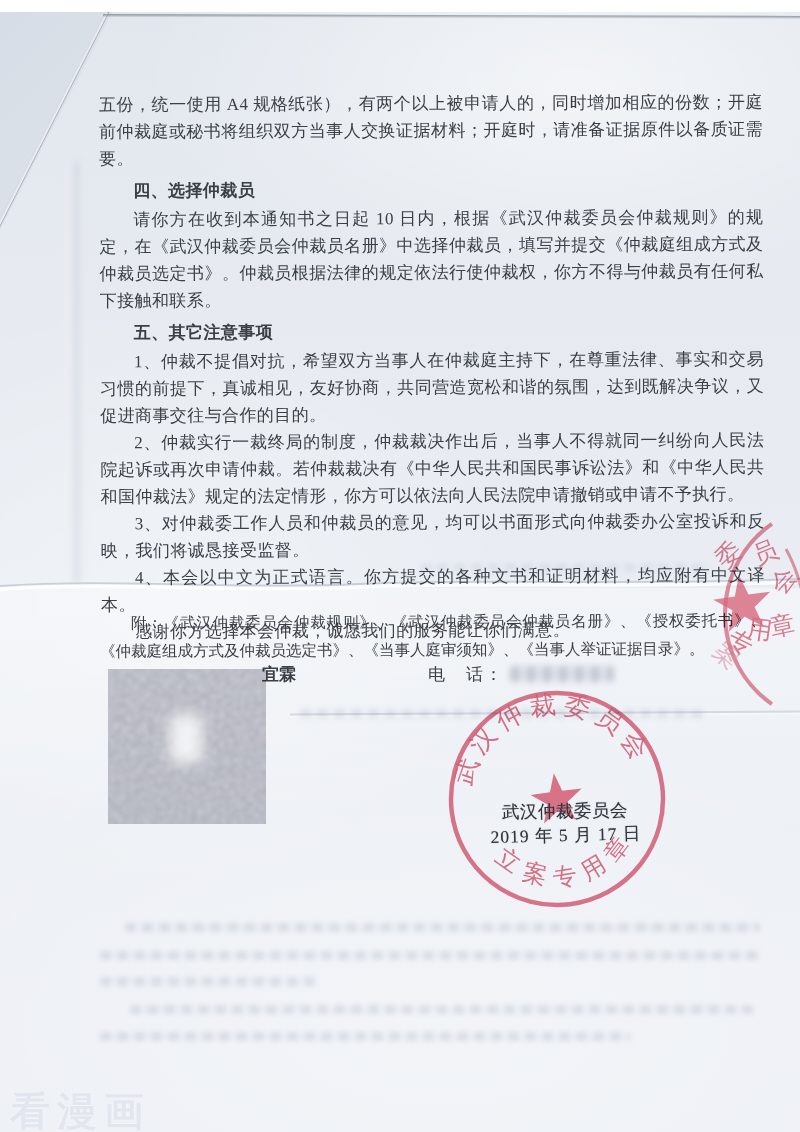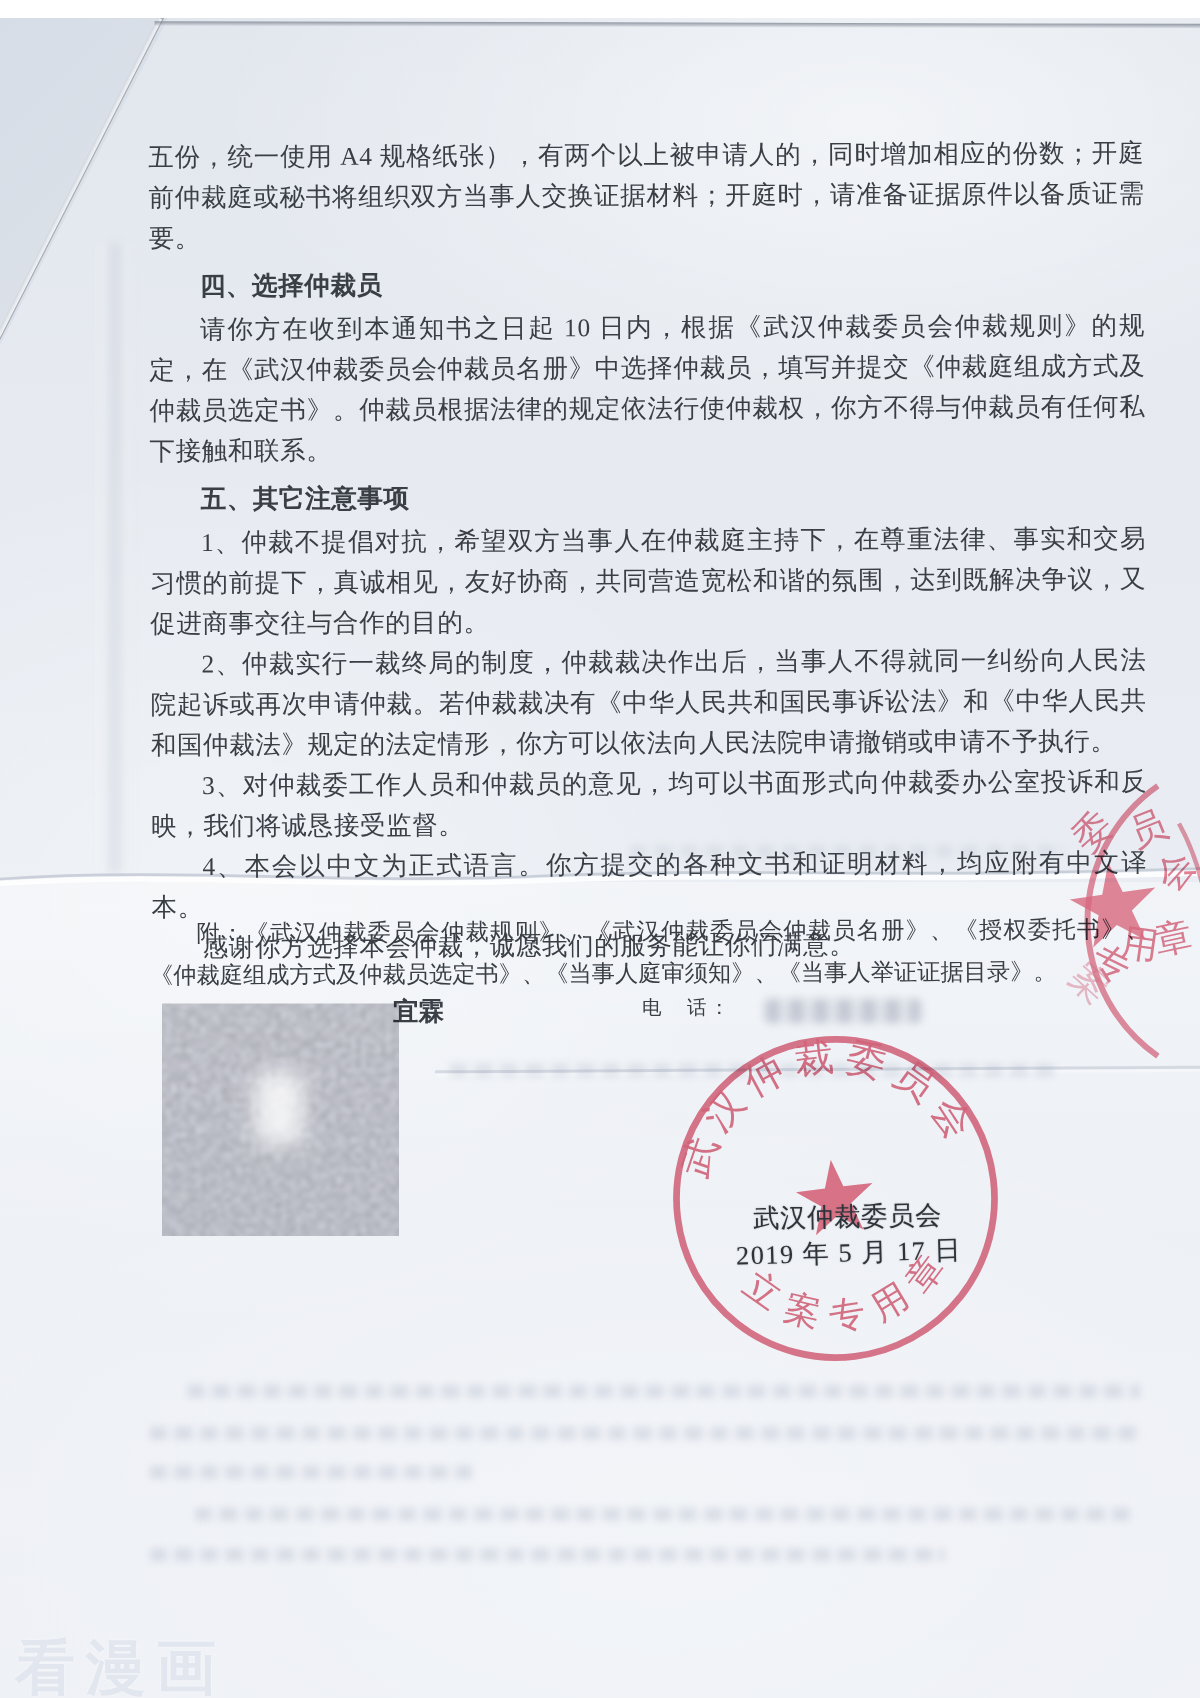--- a/index.html
+++ b/index.html
@@ -29,21 +29,21 @@
     background:rgba(168,176,192,.38);box-shadow:0 2px 2px rgba(255,255,255,.5);}
   
   .textcol{left:100px;top:78px;width:664px;font-size:17px;line-height:27px;
     letter-spacing:.4px;color:#3a3f46;text-align:justify;transform:rotate(-.25deg);}
   .textcol p{margin:0;}
   .ind{text-indent:2em;}
   .hd{font-weight:bold;margin:5px 0 2px 0 !important;text-indent:2em;}
   .attach{left:100px;top:596px;width:666px;font-size:15.5px;line-height:28px;
     color:#3a3f46;text-align:justify;text-indent:2em;transform:rotate(-.25deg);}
   .contact-name{left:262px;top:651px;font-size:17px;color:#3a3f46;font-weight:bold;}
-  .phone-label{left:428px;top:651px;font-size:13px;letter-spacing:2px;color:#3a3f46;}
+  .phone-label{left:428px;top:651px;font-size:17px;letter-spacing:2px;color:#3a3f46;}
   .phone-blur{left:510px;top:654px;width:104px;height:16px;border-radius:3px;filter:blur(3px);opacity:.65;
     background:repeating-linear-gradient(90deg,rgba(116,126,148,.55) 0 10px,rgba(116,126,148,.15) 10px 16px);}
   
   .ghost{height:9px;filter:blur(2.5px);opacity:.5;border-radius:2px;
     background:repeating-linear-gradient(90deg,rgba(134,145,170,.42) 0 11px,rgba(134,145,170,.07) 11px 17px);}
   
   .qr{left:108px;top:657px;mix-blend-mode:multiply;opacity:.85;}
   .qr-blob{left:170px;top:703px;width:32px;height:48px;background:#fff;filter:blur(7px);opacity:.8;}
   
   .stamp-main{left:437px;top:667px;transform:rotate(-7deg);mix-blend-mode:multiply;opacity:.92;}

